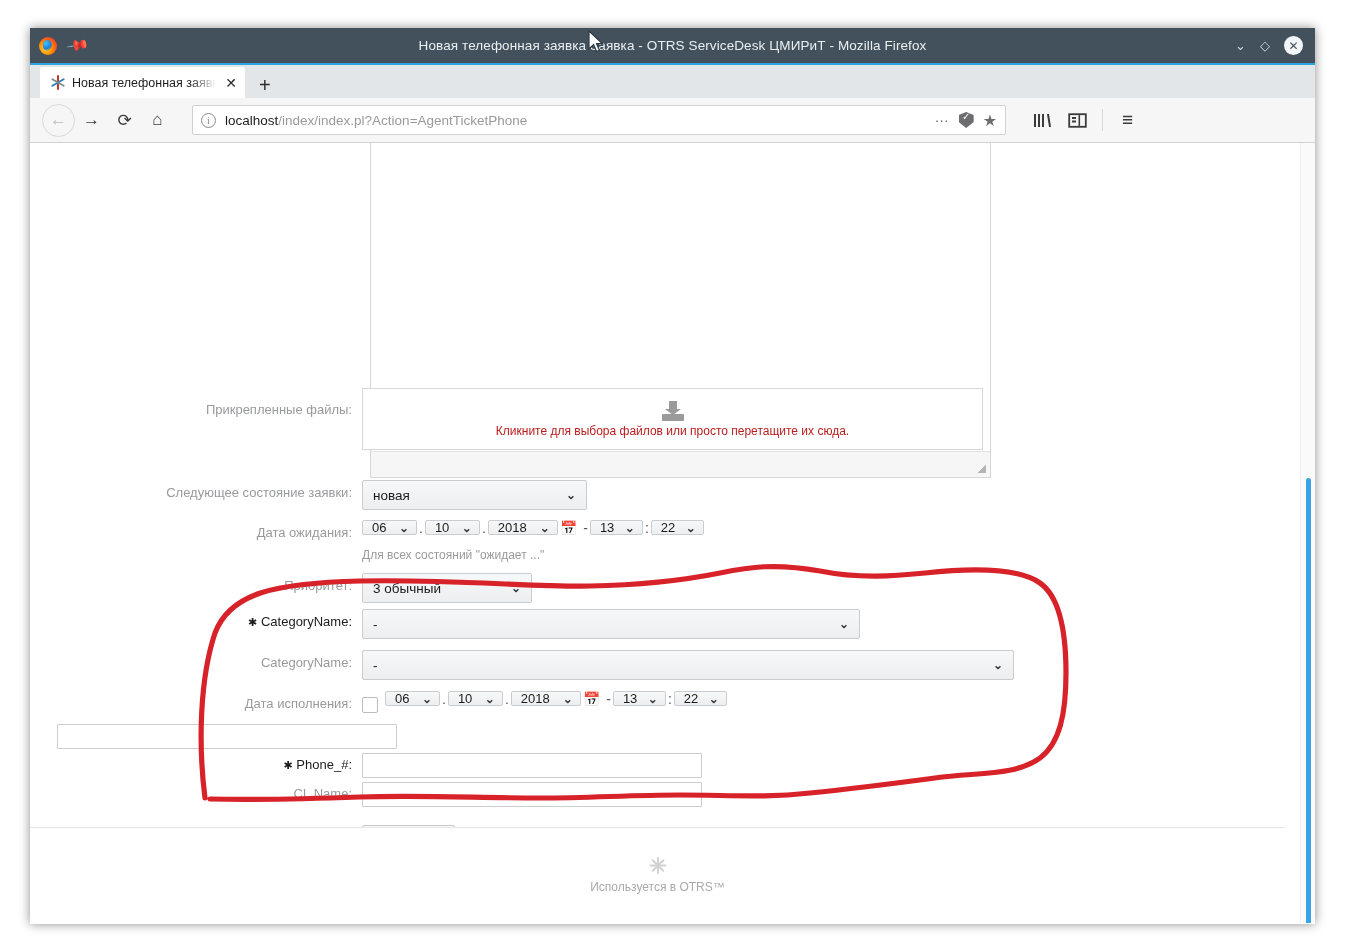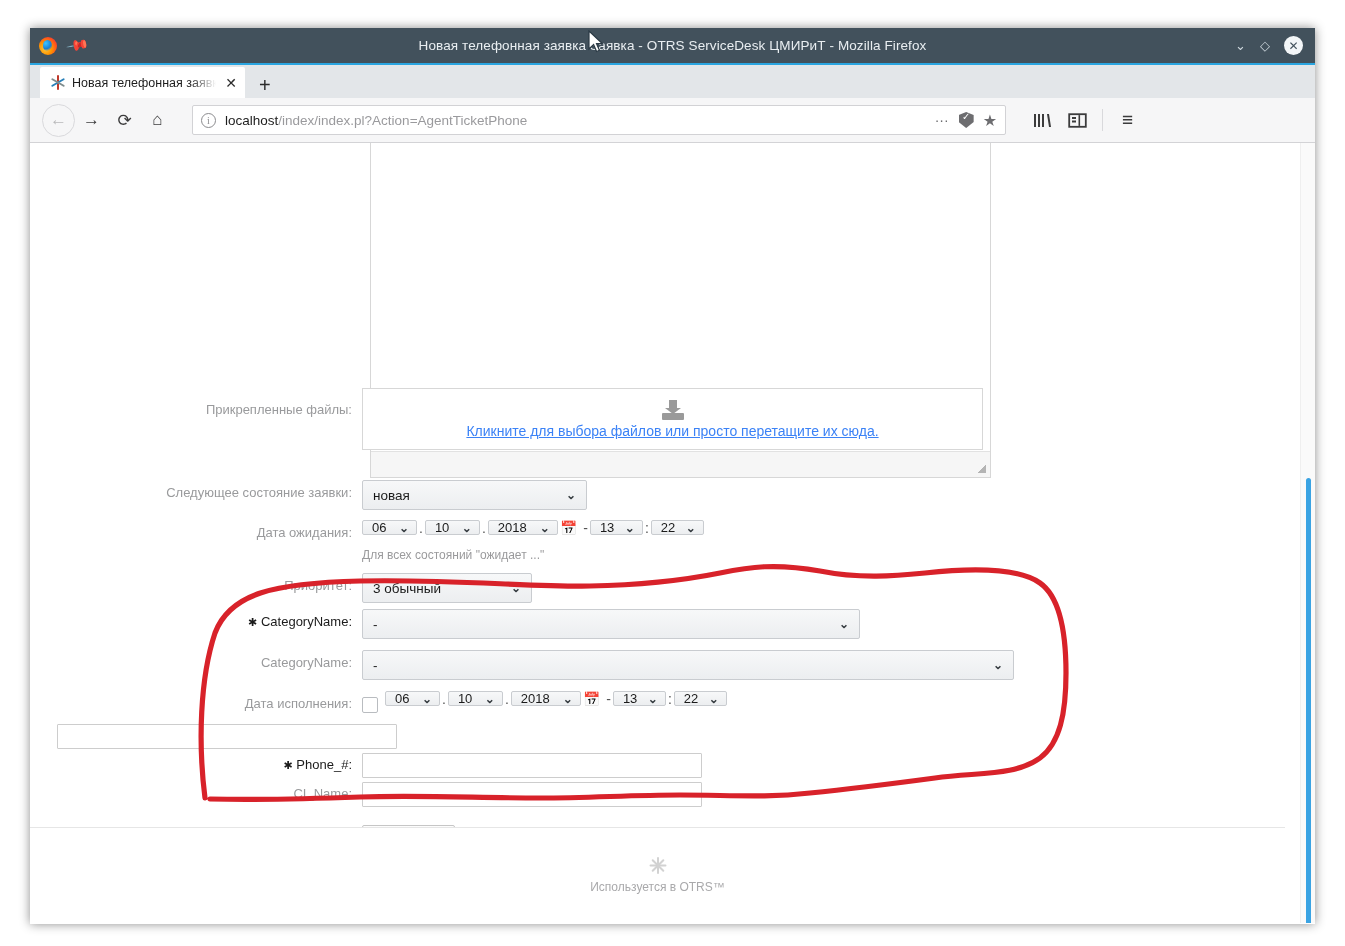--- a/index.html
+++ b/index.html
@@ -177,21 +177,21 @@
   }
   #dropzone .dlicon .arrow::after {
     content: ""; position: absolute; left: -4px; top: 8px;
     border-left: 8px solid transparent; border-right: 8px solid transparent;
     border-top: 6px solid #9a9a9a;
   }
   #dropzone .dlicon .tray {
     position: absolute; left: 0; bottom: 0; width: 22px; height: 7px;
     background: #9a9a9a; border-radius: 1px;
   }
-  #dropzone .hint { font-size: 14px; color: #3b82f6; text-decoration: underline; }
+  #dropzone .hint { font-size: 12px; color: #b91c1c; }
 
   
   .sel {
     height: 30px; background: linear-gradient(#f7f8f9, #eceef0);
     border: 1px solid #c9ccd0; border-radius: 2px;
     display: flex; align-items: center; padding: 0 10px;
     font-size: 13.5px; color: #1b1b1b; position: relative;
   }
   .sel .val { flex: 1; overflow: hidden; white-space: nowrap; }
   .sel .chev { font-size: 12px; color: #33393e; font-weight: bold; margin-left: 8px; }

